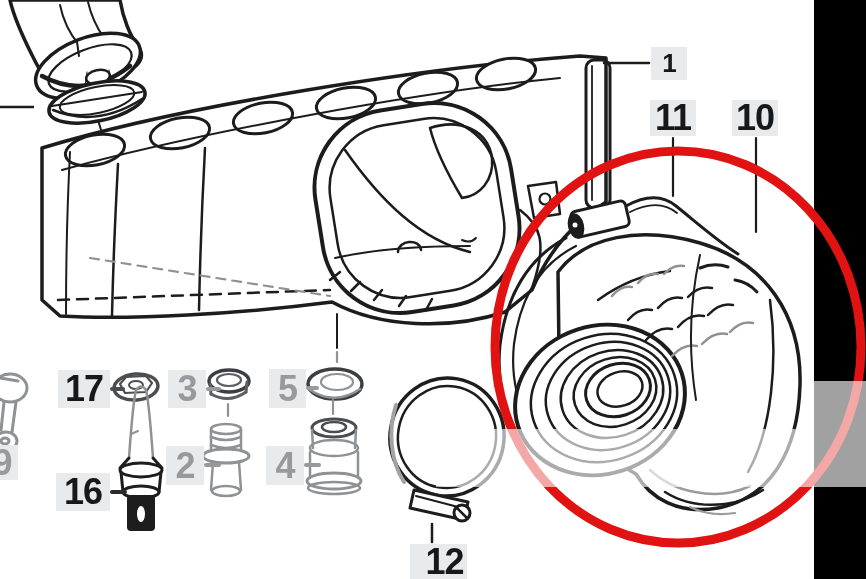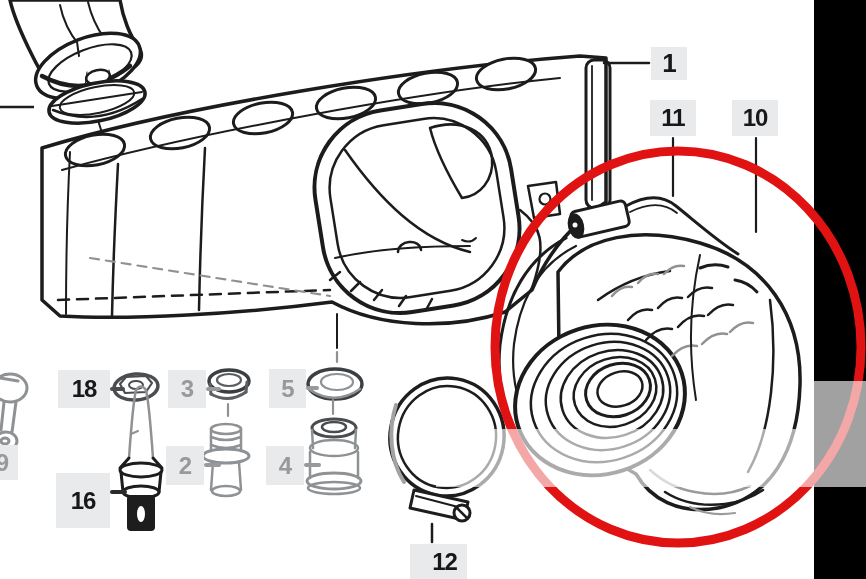--- a/index.html
+++ b/index.html
@@ -1,20 +1,20 @@
 <!DOCTYPE html>
 <html><head>
 <meta charset="utf-8">
 <style>
   html,body{margin:0;padding:0;background:#ffffff;}
   #stage{position:relative;width:866px;height:579px;overflow:hidden;background:#ffffff;
          font-family:"Liberation Sans",sans-serif;}
   #stage svg{position:absolute;left:0;top:0;}
   .co{position:absolute;display:flex;align-items:center;justify-content:center;
-      background:#e8eaec;font-weight:bold;font-size:24px;letter-spacing:-1px;
+      background:#e8eaec;font-weight:bold;font-size:36px;letter-spacing:-1px;
       font-family:"Liberation Sans",sans-serif;user-select:none;}
   .co.dark{color:#17181a;}
   .co.gray{color:#97999c;}
 </style>
 </head>
 <body>
 
 <div id="stage">
 
 <svg width="866" height="579" viewBox="0 0 866 579">
@@ -216,22 +216,22 @@
 
   <ellipse cx="678" cy="347" rx="183" ry="196" fill="none" stroke-width="9" stroke="#e11212"></ellipse>
 
   <rect x="436" y="429" width="378" height="58" fill="rgba(255,255,255,0.63)"></rect>
   <rect x="814" y="381" width="52" height="106" fill="rgba(255,255,255,0.63)"></rect>
 </svg>
 
   <div class="co dark" style="left:651px;top:47px;width:36px;height:33px;font-size:26px;">1</div>
   <div class="co dark" style="left:650px;top:100px;width:46px;height:36px;">11</div>
   <div class="co dark" style="left:732px;top:100px;width:46px;height:36px;">10</div>
-  <div class="co dark" style="left:58px;top:370px;width:52px;height:38px;">18</div>
+  <div class="co dark" style="left:58px;top:370px;width:52px;height:38px;">17</div>
   <div class="co gray" style="left:168px;top:370px;width:38px;height:38px;">3</div>
   <div class="co gray" style="left:269px;top:369px;width:37px;height:39px;">5</div>
   <div class="co gray" style="left:166px;top:446px;width:38px;height:39px;">2</div>
   <div class="co gray" style="left:266px;top:446px;width:38px;height:39px;">4</div>
-  <div class="co dark" style="left:56px;top:473px;width:54px;height:55px;">16</div>
+  <div class="co dark" style="left:56px;top:473px;width:54px;height:38px;">16</div>
   <div class="co dark" style="left:410px;top:544px;width:45px;height:35px;padding-left:12px;">12</div>
   <div class="co gray" style="left:-14px;top:445px;width:32px;height:35px;">9</div>
 
 </div>
 
 </body></html>

